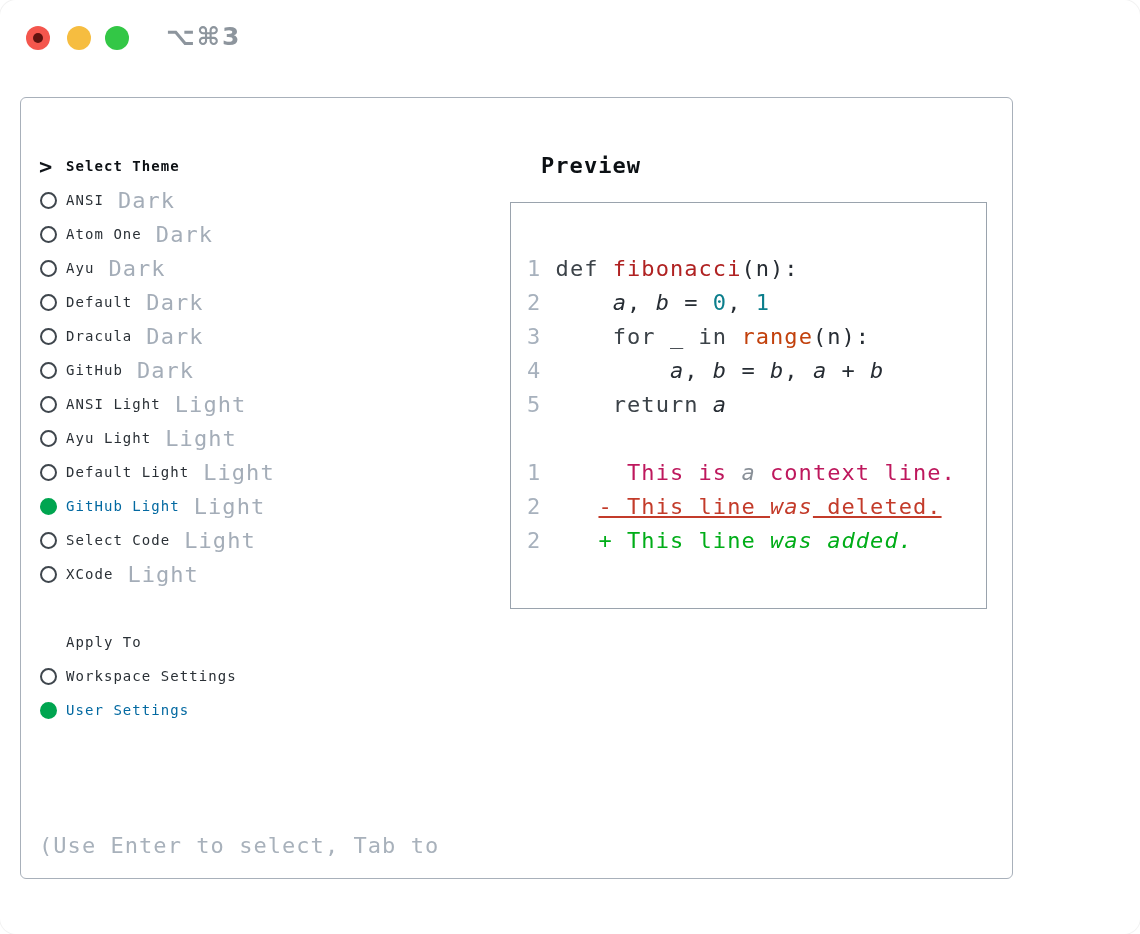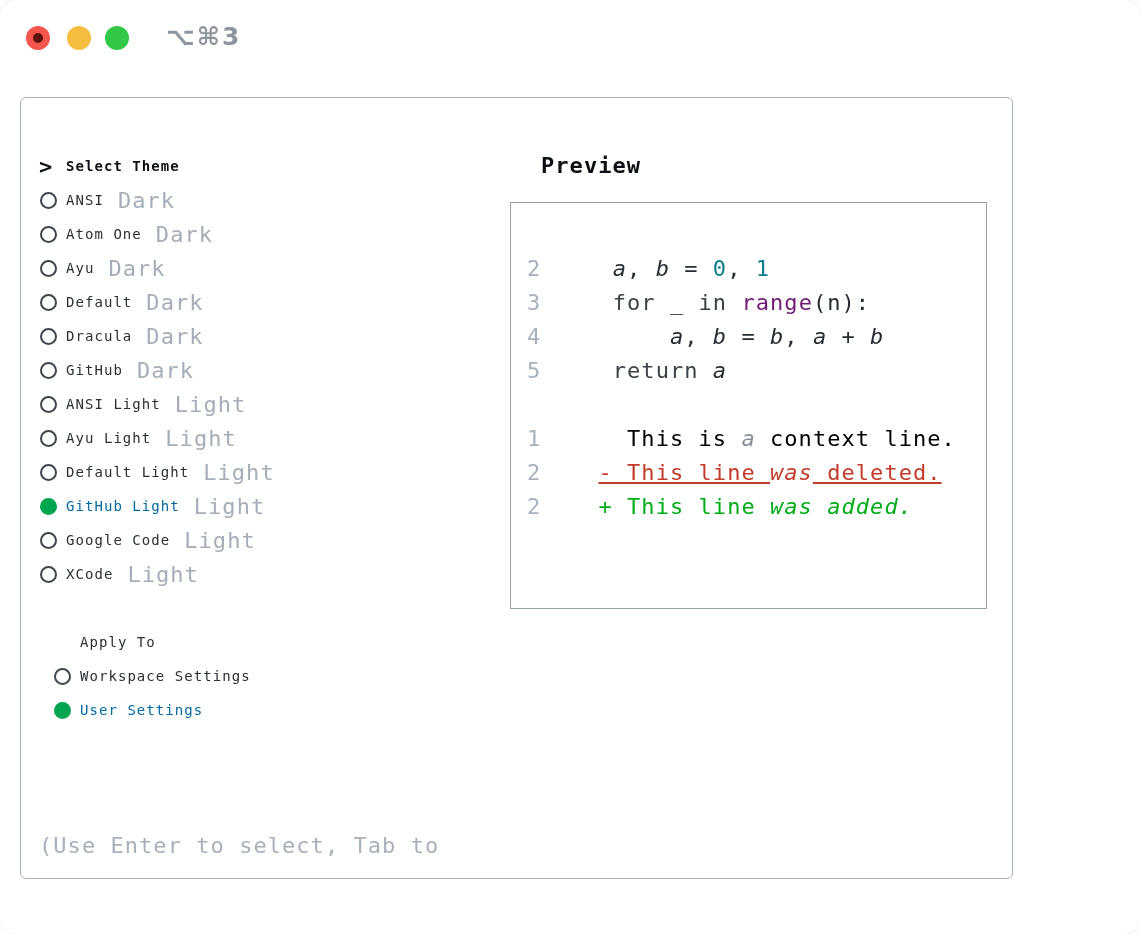--- a/index.html
+++ b/index.html
@@ -44,21 +44,21 @@
   .radio{
     width:13px;height:13px;border:2px solid #3f464d;border-radius:50%;
     box-sizing:content-box;margin-left:1px;
   }
   .row.selected .radio{background:#00a550;border-color:#00a550;}
   .row.selected .label{color:#0369a1;}
   .label{font-size:14px;letter-spacing:1.05px;color:#2a3036;}
   .label.bold{font-weight:bold;color:#0c1014;}
   .variant{font-size:22px;letter-spacing:1.05px;color:#a4adb8;margin-left:14px;}
   
-  .apply-to{position:absolute;left:32px;top:527px;width:450px;}
+  .apply-to{position:absolute;left:18px;top:527px;width:450px;}
   .help{
     position:absolute;left:18px;top:663px;width:440px;
     font-size:22px;line-height:34px;letter-spacing:1.05px;color:#a8b1bb;
     white-space:pre;
   }
   
   .preview-title{
     position:absolute;left:480px;top:51px;height:34px;line-height:34px;
     font-size:22px;font-weight:bold;letter-spacing:1.05px;color:#0c1014;margin-left:40px;
   }
@@ -66,23 +66,23 @@
     position:absolute;left:489px;top:104px;width:477px;height:407px;
     border:1.5px solid #9aa3ad;background:#ffffff;box-sizing:border-box;
     padding:49px 0 0 16px;overflow:hidden;
   }
   .codeline{height:34px;line-height:34px;font-size:22px;letter-spacing:1.05px;white-space:pre;}
   .ln{color:#a7b1bd;}
   .pl{color:#262c33;}
   .kw{color:#3b4248;}
   .fn{color:#b02222;}
   .lit{color:#0b7e8c;}
-  .call{color:#701a75;}
+  .call{color:#c2410c;}
   .id{color:#262c33;font-style:italic;}
-  .ctx{color:#000000;}
+  .ctx{color:#be185d;}
   .ctx-i{color:#888f97;font-style:italic;}
   .del{color:#c33b2a;text-decoration:underline;}
   .del-i{color:#c33b2a;font-style:italic;}
   .add{color:#00ad18;}
   .add-i{color:#00ad18;font-style:italic;}
 </style>
 </head>
 <body>
 
 <div class="card">
@@ -168,21 +168,21 @@
         <span class="marker">
             <span class="radio"></span>
           </span>
         <span class="label">GitHub Light</span>
         <span class="variant">Light</span>
       </div>
       <div class="row">
         <span class="marker">
             <span class="radio"></span>
           </span>
-        <span class="label">Google Code</span>
+        <span class="label">Select Code</span>
         <span class="variant">Light</span>
       </div>
       <div class="row">
         <span class="marker">
             <span class="radio"></span>
           </span>
         <span class="label">XCode</span>
         <span class="variant">Light</span>
       </div>
     </div>
@@ -207,20 +207,21 @@
     </div>
 
     <div class="help">
       <div>(Use Enter to select, Tab to</div>
       <div>change focus)</div>
     </div>
 
     <div class="preview-title">Preview</div>
 
     <div class="preview-box">
+      <div class="codeline"><span class="ln">1</span><span class="pl"> </span><span class="kw">def</span><span class="pl"> </span><span class="fn">fibonacci</span><span class="pl">(n):</span></div>
       <div class="codeline"><span class="ln">2</span><span class="pl">     </span><span class="id">a</span><span class="pl">, </span><span class="id">b</span><span class="pl"> = </span><span class="lit">0</span><span class="pl">, </span><span class="lit">1</span></div>
       <div class="codeline"><span class="ln">3</span><span class="pl">     </span><span class="kw">for</span><span class="pl"> _ </span><span class="kw">in</span><span class="pl"> </span><span class="call">range</span><span class="pl">(n):</span></div>
       <div class="codeline"><span class="ln">4</span><span class="pl">         </span><span class="id">a</span><span class="pl">, </span><span class="id">b</span><span class="pl"> = </span><span class="id">b</span><span class="pl">, </span><span class="id">a</span><span class="pl"> + </span><span class="id">b</span></div>
       <div class="codeline"><span class="ln">5</span><span class="pl">     </span><span class="kw">return</span><span class="pl"> </span><span class="id">a</span></div>
       <div class="codeline"></div>
       <div class="codeline"><span class="ln">1</span><span class="ctx">      This is </span><span class="ctx-i">a</span><span class="ctx"> context line.</span></div>
       <div class="codeline"><span class="ln">2</span><span class="pl">    </span><span class="del">- This line </span><span class="del-i">was</span><span class="del"> deleted.</span></div>
       <div class="codeline"><span class="ln">2</span><span class="pl">    </span><span class="add">+ This line </span><span class="add-i">was</span><span class="add"> </span><span class="add-i">added.</span></div>
     </div>
 

